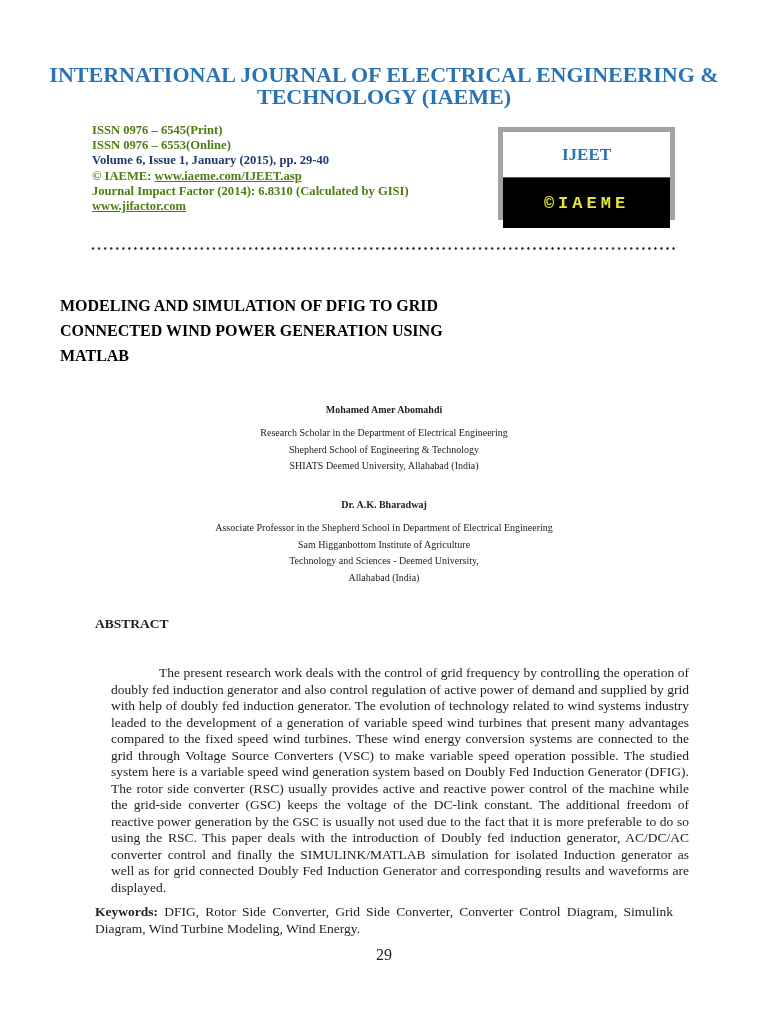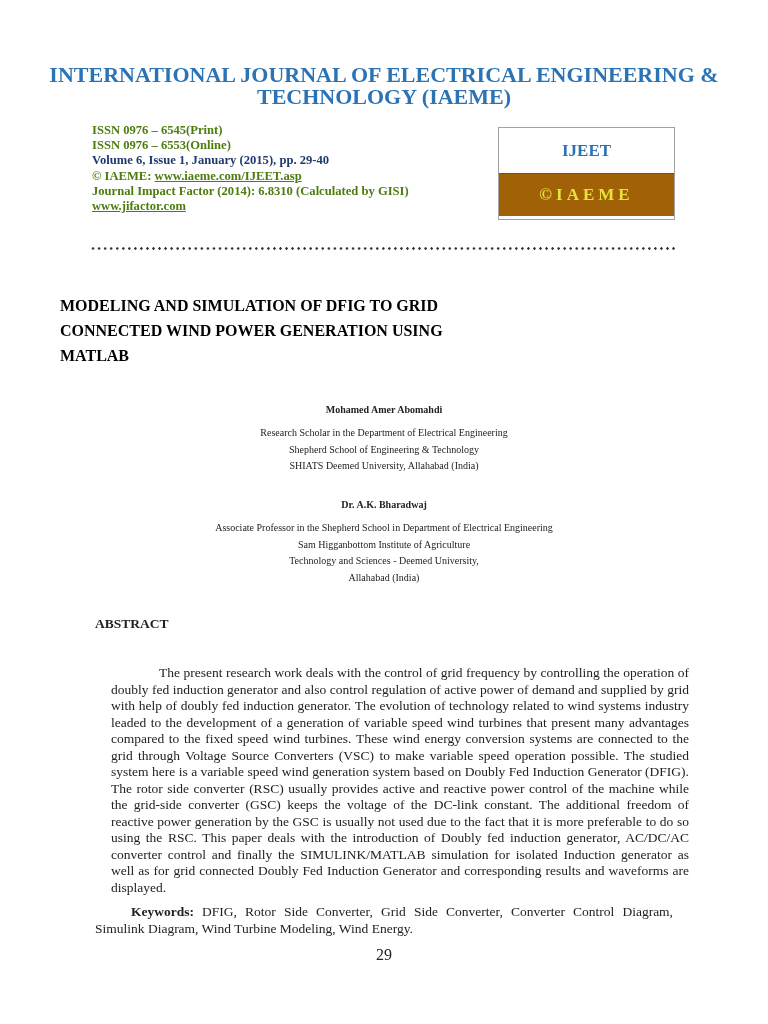--- a/index.html
+++ b/index.html
@@ -41,45 +41,46 @@
     .meta-line a, .meta-line .link {
       text-decoration: underline;
       color: inherit;
     }
     .badge {
       position: absolute;
       top: 127px;
       left: 498px;
       width: 177px;
       height: 93px;
-      border: 1px solid #a3a3a3;
+      border: 5px solid #a3a3a3;
       box-sizing: border-box;
       text-align: center;
     }
     .badge-top {
       height: 45px;
       background: #ffffff;
       border-bottom: 1px solid #555555;
       display: flex;
       align-items: center;
       justify-content: center;
       font-weight: bold;
       font-size: 17px;
       color: #2a73b4;
     }
     .badge-bottom {
-      height: 42px;
-      background: #a16207;
+      height: 50px;
+      background: #000000;
       display: flex;
       align-items: center;
       justify-content: center;
       font-weight: bold;
       font-size: 17px;
       color: #e6e33a;
       letter-spacing: 4px;
+      font-family: Liberation Mono, monospace;
     }
     .dot-rule {
       position: absolute;
       top: 247px;
       left: 90px;
       width: 588px;
       height: 3px;
       background-image: radial-gradient(circle, #333333 1.1px, transparent 1.4px);
       background-size: 6.05px 3px;
       background-repeat: repeat-x;
@@ -130,21 +131,21 @@
     .keywords {
       position: absolute;
       top: 904px;
       left: 95px;
       width: 578px;
       font-size: 13.5px;
       line-height: 16.5px;
       text-align: justify;
       margin: 0;
     }
-    .keywords .kw-label { font-weight: bold; margin-left: 36px; }
+    .keywords .kw-label { font-weight: bold; }
     .page-number {
       position: absolute;
       top: 946px;
       left: 0;
       width: 768px;
       text-align: center;
       font-size: 16px;
     }
   </style>
 </head>

